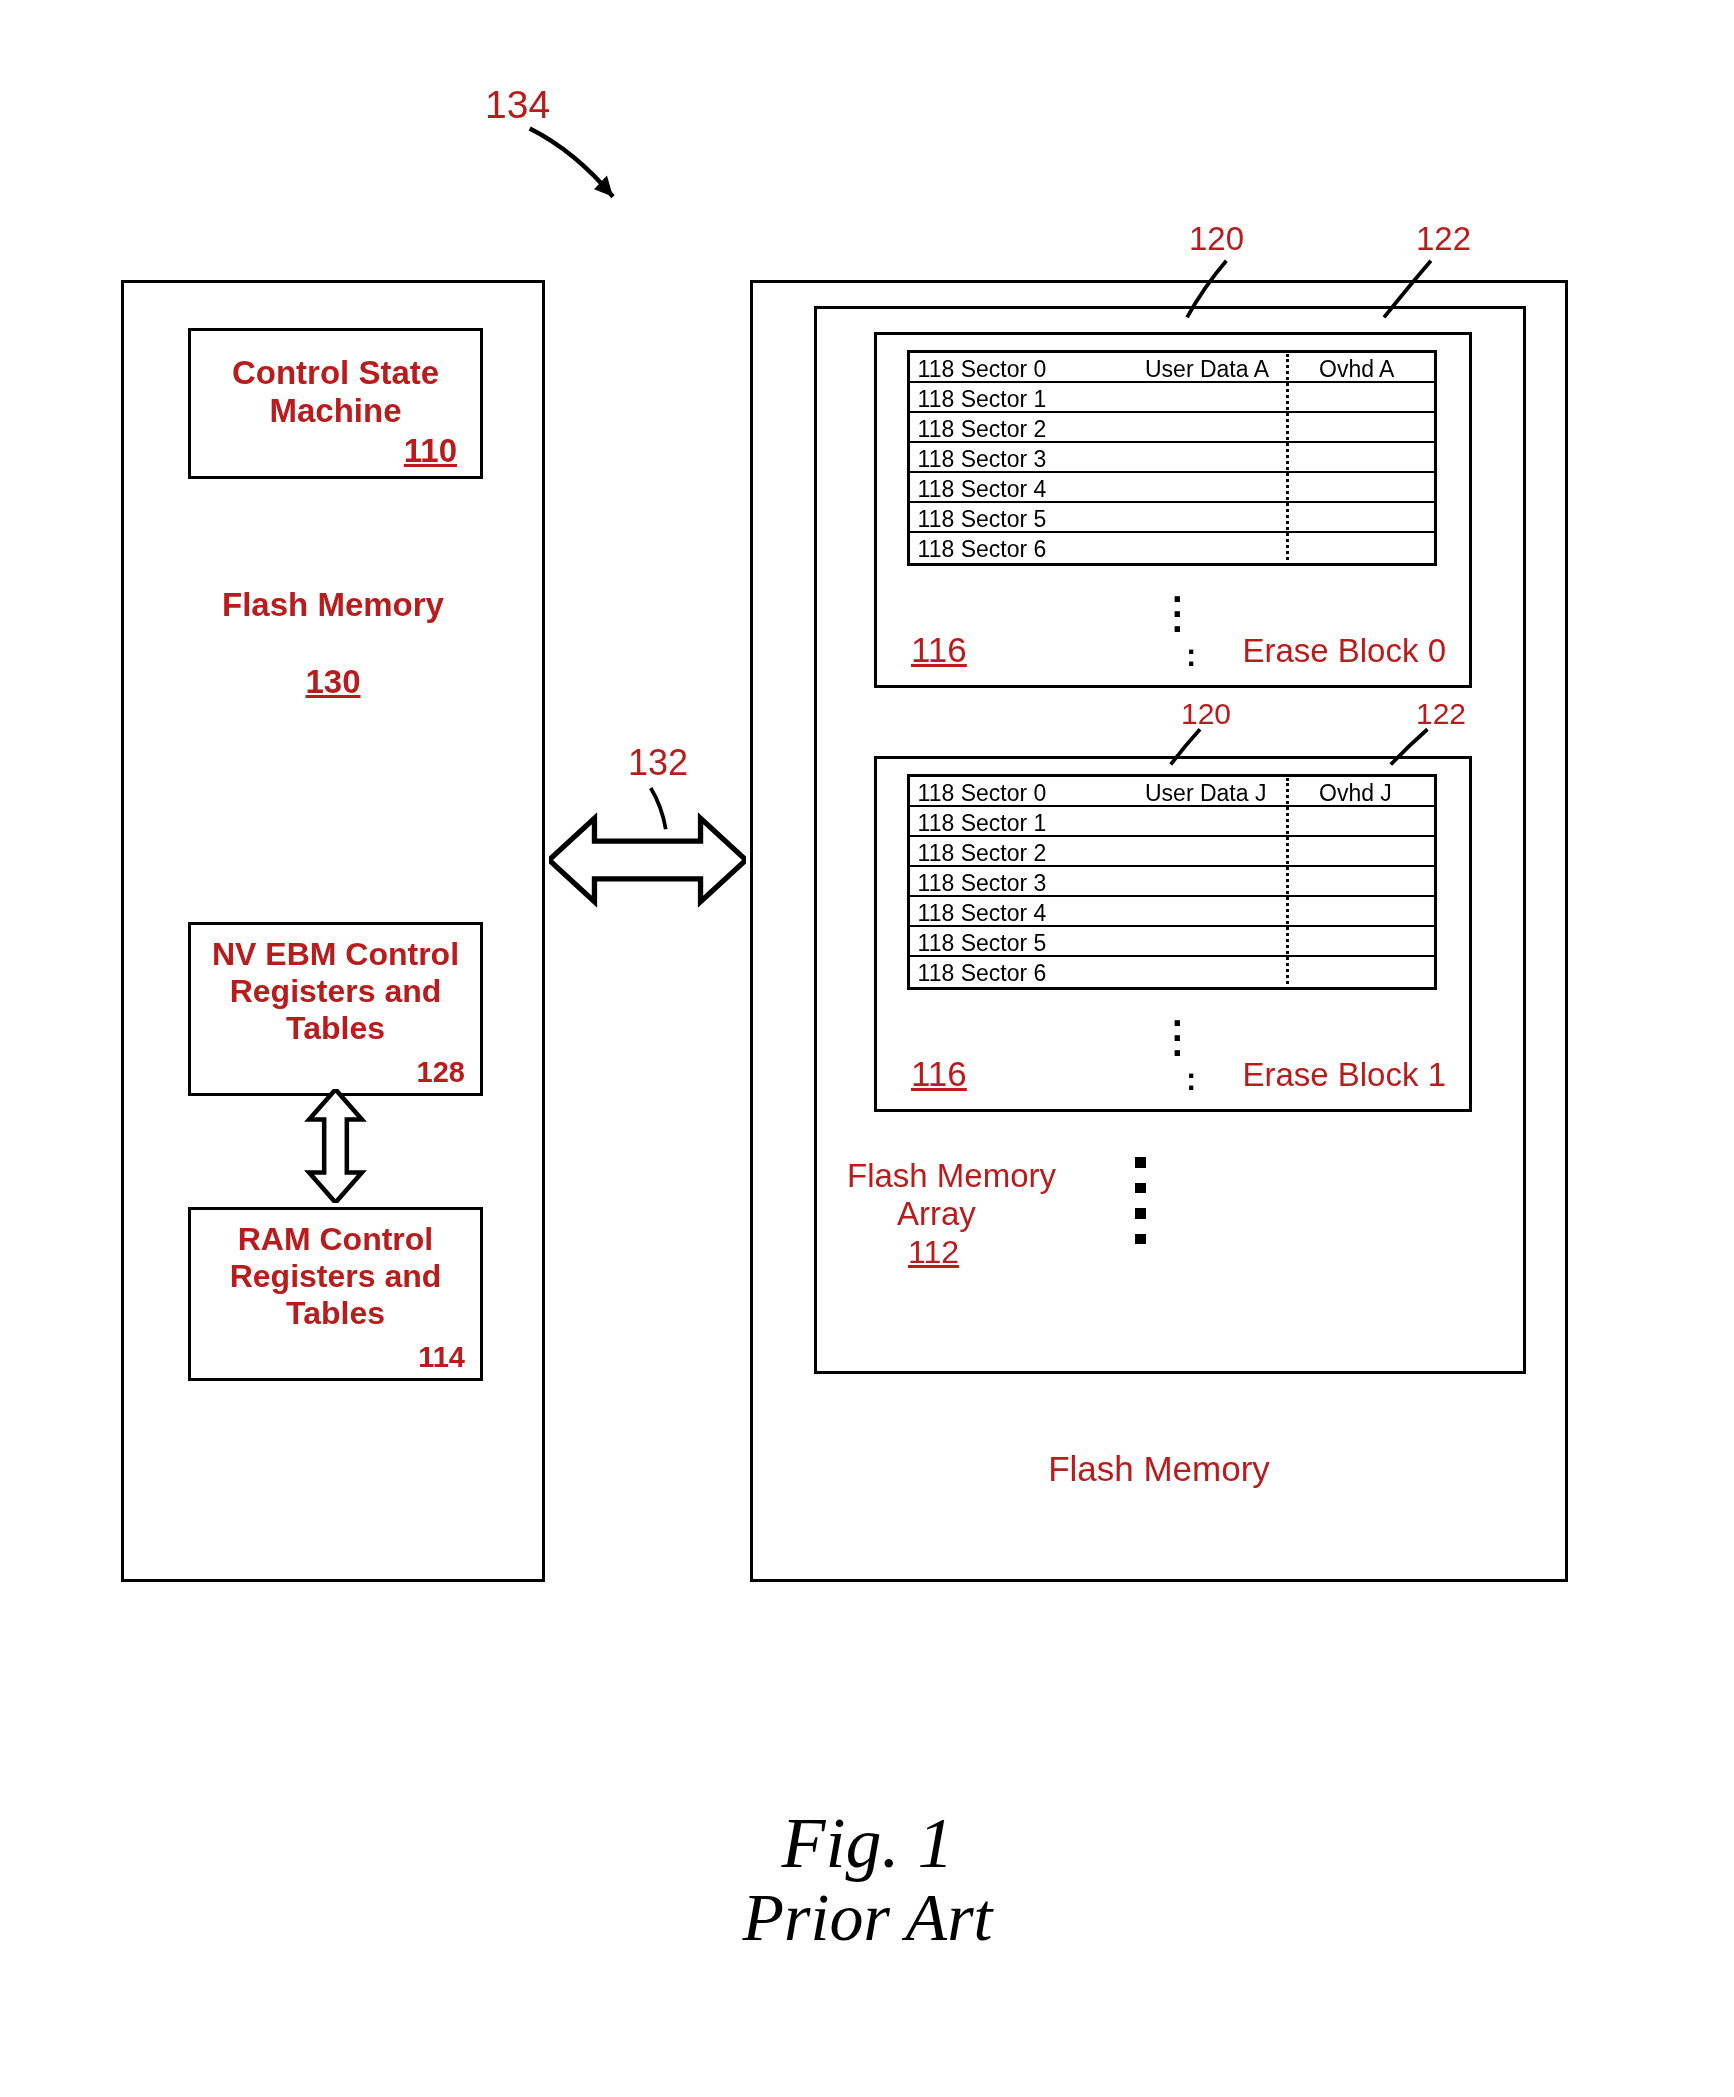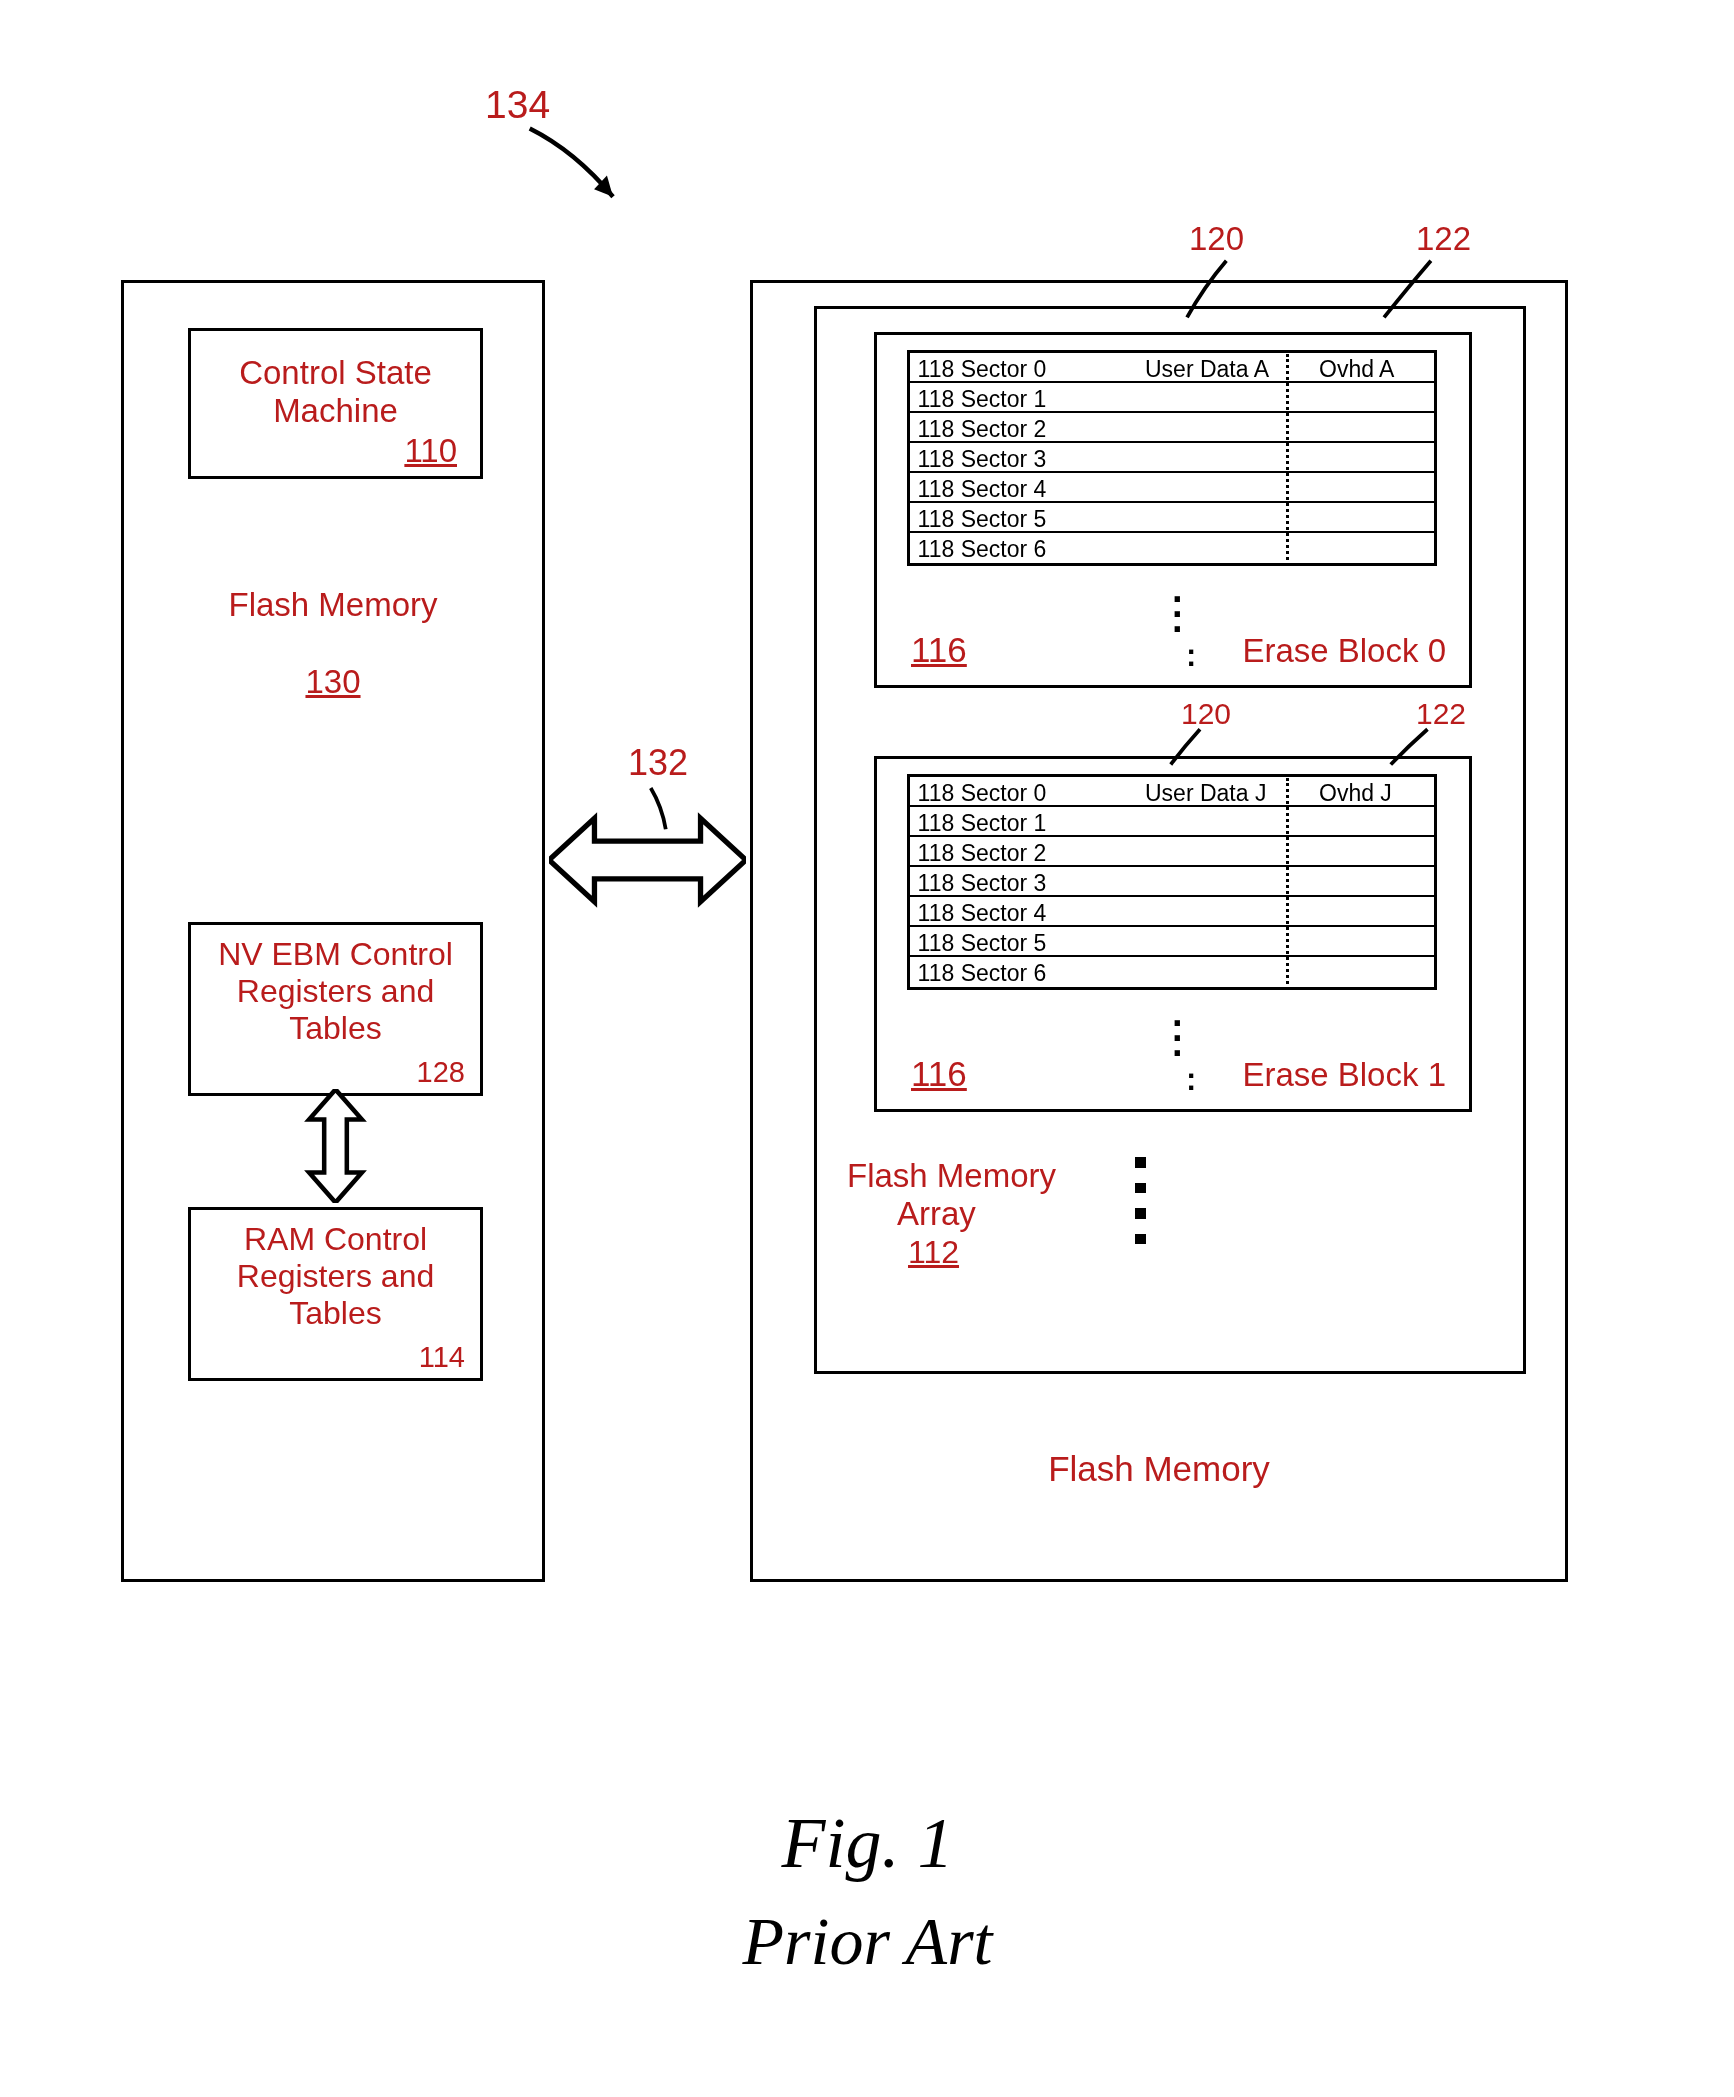--- a/index.html
+++ b/index.html
@@ -87,21 +87,21 @@
 </style>
 </head>
 <body>
 
 <div class="label" style="left:485px; top:83px; font-size:39px;">134</div>
 <svg style="position:absolute; left:522px; top:121px;" width="129" height="106" viewBox="0 0 170 140">
   <path d="M10 10 Q 70 40 120 100" stroke="#000" stroke-width="6" fill="none"></path>
   <polygon points="120,100 95,90 112,72" fill="#000"></polygon>
 </svg>
 
-<div class="box" style="left:121px; top:280px; width:424px; height:1302px;">
+<div class="box" style="left:121px; top:280px; width:424px; height:1302px;font-weight:bold;">
 
   <div class="inner-box" style="left:64px; top:45px; width:295px; height:151px; text-align:center;">
     <div class="label" style="position:relative; left:0; top:23px; width:100%; text-align:center;">Control State</div>
     <div class="label" style="position:relative; left:0; top:23px; width:100%; text-align:center;">Machine</div>
     <div class="label underline" style="position:absolute; right:23px; bottom:6px;">110</div>
   </div>
 
   <div class="label" style="left:0; top:303px; width:100%; text-align:center;">Flash Memory</div>
   <div class="label underline" style="left:0; top:380px; width:100%; text-align:center;">130</div>
 
@@ -255,14 +255,14 @@
 <div class="label" style="left:1181px; top:697px; font-size:30px;">120</div>
 <svg style="position:absolute; left:1166px; top:727px;" width="53" height="45" viewBox="0 0 70 60">
     <path d="M45 3 Q 25 25 6 50" stroke="#000" stroke-width="5" fill="none"></path>
   </svg>
 <div class="label" style="left:1416px; top:697px; font-size:30px;">122</div>
 <svg style="position:absolute; left:1386px; top:727px;" width="53" height="45" viewBox="0 0 70 60">
     <path d="M55 3 Q 30 25 6 50" stroke="#000" stroke-width="5" fill="none"></path>
   </svg>
 
 <div class="figcap" style="top:1802px; font-size:72px;">Fig. 1</div>
-<div class="figcap" style="top:1878px; font-size:68px;margin-top:24px;">Prior Art</div>
+<div class="figcap" style="top:1878px; font-size:68px;">Prior Art</div>
 
 
 </body></html>

